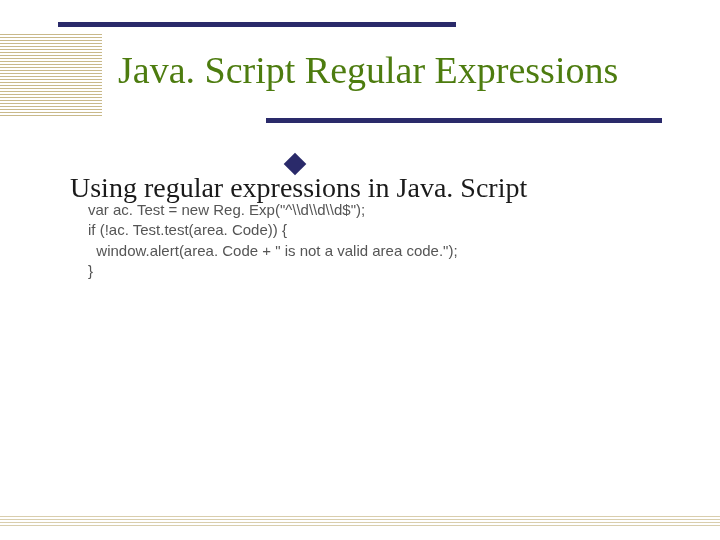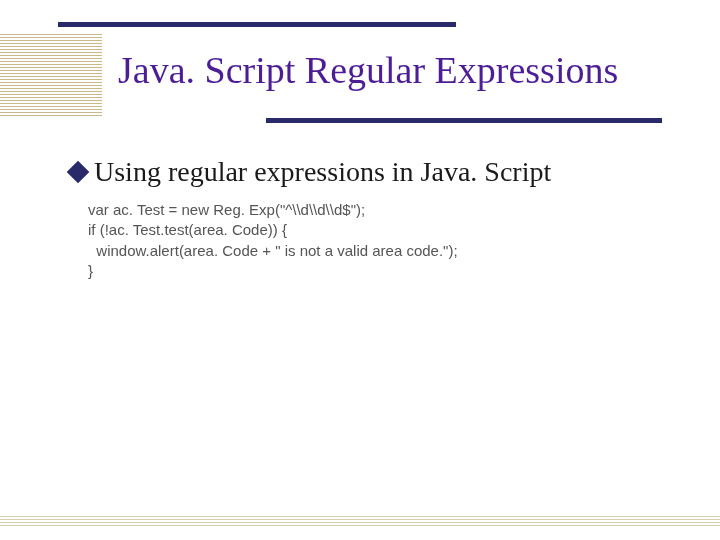--- a/index.html
+++ b/index.html
@@ -31,38 +31,39 @@
         #c9b98a 1px,
         transparent 1px,
         transparent 3px
       );
     }
     .slide-title {
       position: absolute;
       top: 48px;
       left: 118px;
       font-size: 38px;
-      color: #4c1d95;
+      color: #4d7c0f;
       font-weight: normal;
       white-space: nowrap;
     }
     .under-rule {
       position: absolute;
       top: 118px;
       left: 266px;
       width: 396px;
       height: 5px;
       background: #2a2a6a;
     }
     .bullet-row {
       position: absolute;
       top: 156px;
       left: 70px;
       display: flex;
       align-items: center;
+      flex-direction: column;
     }
     .bullet-icon {
       width: 16px;
       height: 16px;
       background: #2a2a6a;
       transform: rotate(45deg);
       margin-right: 8px;
       flex-shrink: 0;
     }
     .bullet-text {

